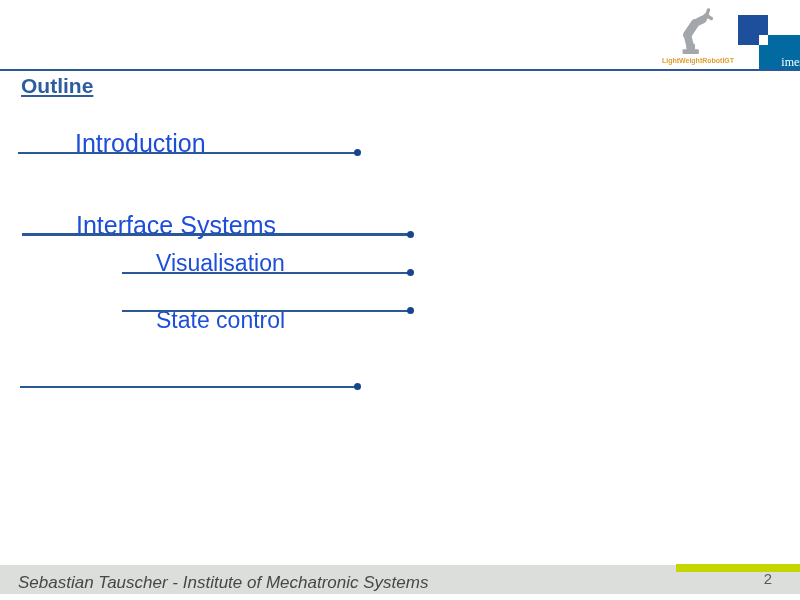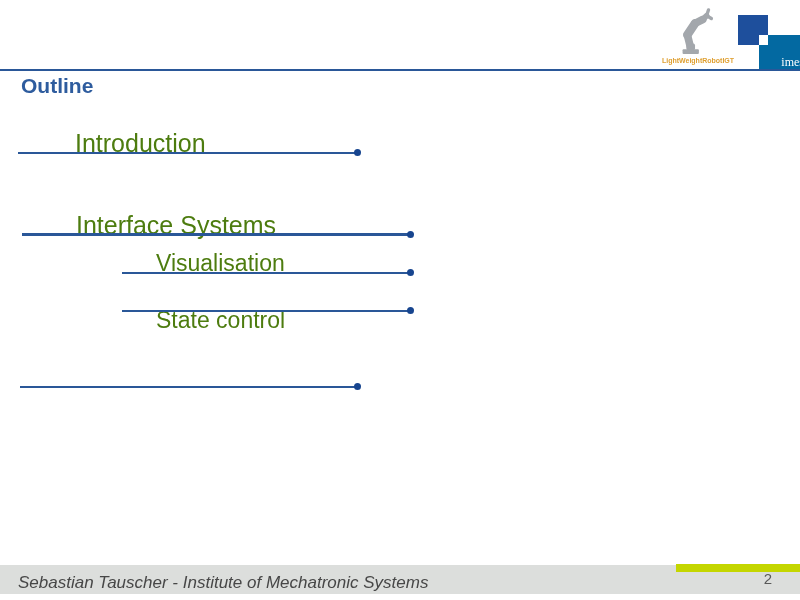--- a/index.html
+++ b/index.html
@@ -9,38 +9,38 @@
   }
   
   .title{
     position:absolute;left:21px;top:43px;font-size:18px;font-weight:bold;
     color:#757575;letter-spacing:0px;white-space:nowrap;
   }
   .header-rule{
     position:absolute;left:0;top:69px;width:800px;height:2px;background:#2a5798;
   }
   .slide-heading{
-    position:absolute;left:21px;top:74px;font-size:21px;font-weight:bold;color:#2e5c9e;
+    position:absolute;left:21px;top:74px;font-size:21px;font-weight:bold;color:#2e5c9e;text-decoration:underline;
   }
   
   .robot-logo{position:absolute;left:672px;top:8px;width:48px;height:48px;}
   .robot-label{
     position:absolute;left:660px;top:57px;width:76px;text-align:center;
     font-size:7px;font-weight:bold;color:#dfa032;white-space:nowrap;
   }
   
   .imes-blue{position:absolute;left:738px;top:15px;width:30px;height:30px;background:#1e4f9c;}
   .imes-orange{position:absolute;left:759px;top:35px;width:31px;height:36px;background:#0369a1;padding-left:16px;}
   .imes-notch{position:absolute;left:759px;top:35px;width:9px;height:10px;background:#ffffff;}
   .imes-text{
     position:absolute;right:2px;bottom:1px;color:#ffffff;font-size:12px;
     font-family:"Liberation Serif",serif;
   }
   
-  .item-label{position:absolute;color:#4d7c0f;white-space:nowrap;}
+  .item-label{position:absolute;color:#1d4ed8;white-space:nowrap;}
   .lvl1{font-size:25px;}
   .lvl2{font-size:23px;}
   .item-line{position:absolute;background:#2a5798;}
   .item-dot{position:absolute;width:7px;height:7px;border-radius:50%;background:#17458f;}
   
   .footer-bar{position:absolute;left:0;top:565px;width:800px;height:29px;background:#dcdedc;}
   .footer-accent{position:absolute;left:676px;top:564px;width:124px;height:8px;background:#c4d600;}
   .footer-author{
     position:absolute;left:18px;top:573px;font-size:17px;font-style:italic;color:#474747;
     white-space:nowrap;

